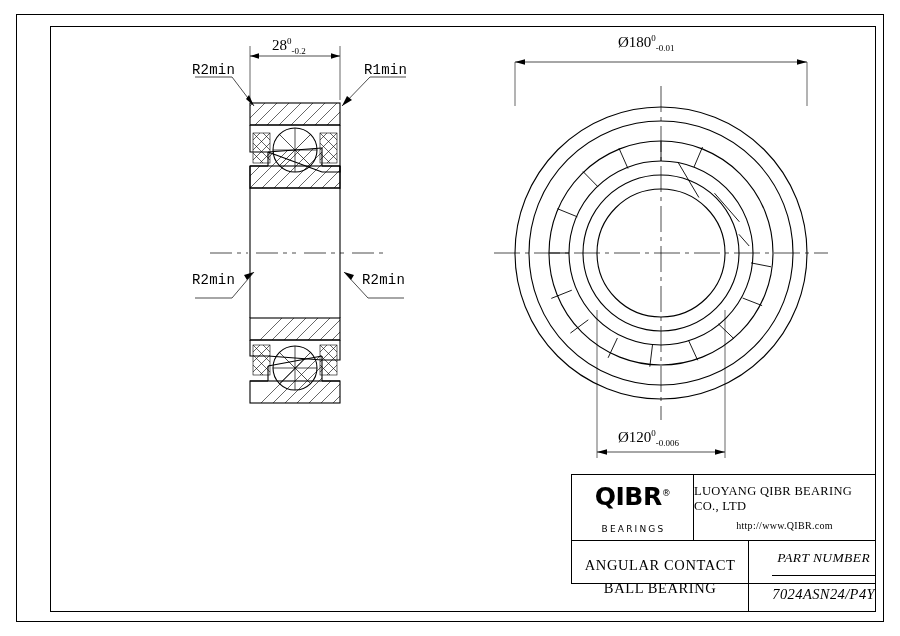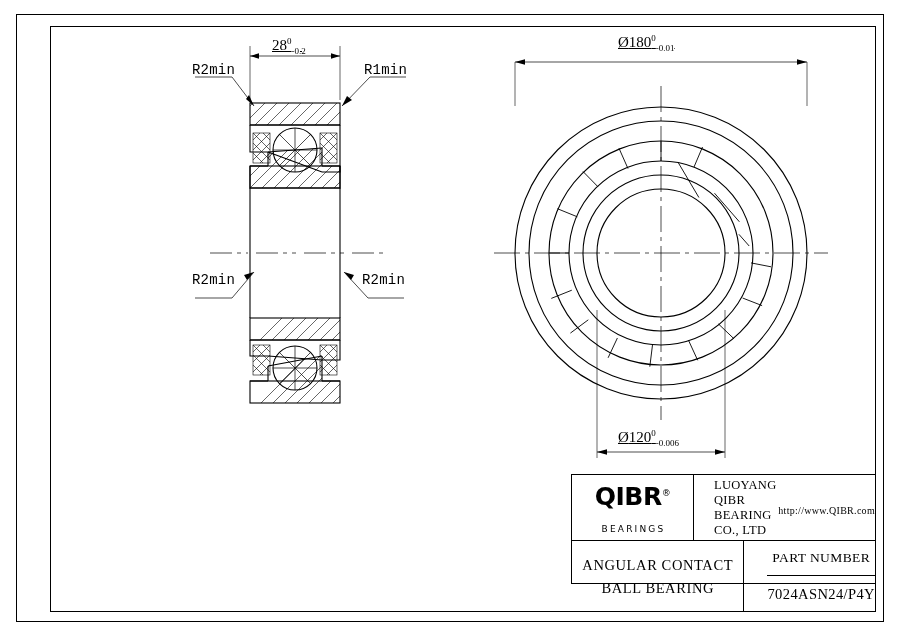--- a/index.html
+++ b/index.html
@@ -51,21 +51,20 @@
     font-size: 14px;
     white-space: nowrap;
     letter-spacing: 0.2px;
     text-align: right;
   }
   .dim {
     position: absolute;
     font-family: "Liberation Serif", serif;
     font-size: 15px;
     white-space: nowrap;
-    text-decoration: underline;
   }
   .dim .sup {
     font-size: 9px;
     vertical-align: super;
   }
   .dim .sub {
     font-size: 9px;
     vertical-align: sub;
   }
   
@@ -116,23 +115,23 @@
     font-family: "DejaVu Sans", sans-serif;
     font-size: 9px;
     letter-spacing: 2.2px;
     margin-top: 15px;
     margin-left: 2px;
   }
   .tb-company {
     flex: 1;
     height: 100%;
     display: flex;
-    align-items: center;
-    justify-content: flex-start;
-    margin-left: 20px;
+    flex-direction: column;
+    align-items: center;
+    justify-content: center;
   }
   .co-name {
     font-family: "Liberation Serif", serif;
     font-size: 12.5px;
     letter-spacing: 0.3px;
   }
   .co-url {
     font-family: Liberation Serif, serif;
     font-size: 10px;
     letter-spacing: 0.3px;
@@ -159,20 +158,21 @@
   .tb-type div {
     font-size: 14.5px;
     letter-spacing: 0.6px;
     line-height: 1.55;
   }
   .tb-part {
     flex: 1;
     height: 100%;
     display: flex;
     flex-direction: column;
+    font-style: italic;
   }
   .tb-part-label {
     height: 35px;
     box-sizing: border-box;
     border-bottom: 1px solid #000;
     display: flex;
     align-items: center;
     justify-content: center;
     font-size: 13.5px;
     letter-spacing: 0.4px;

